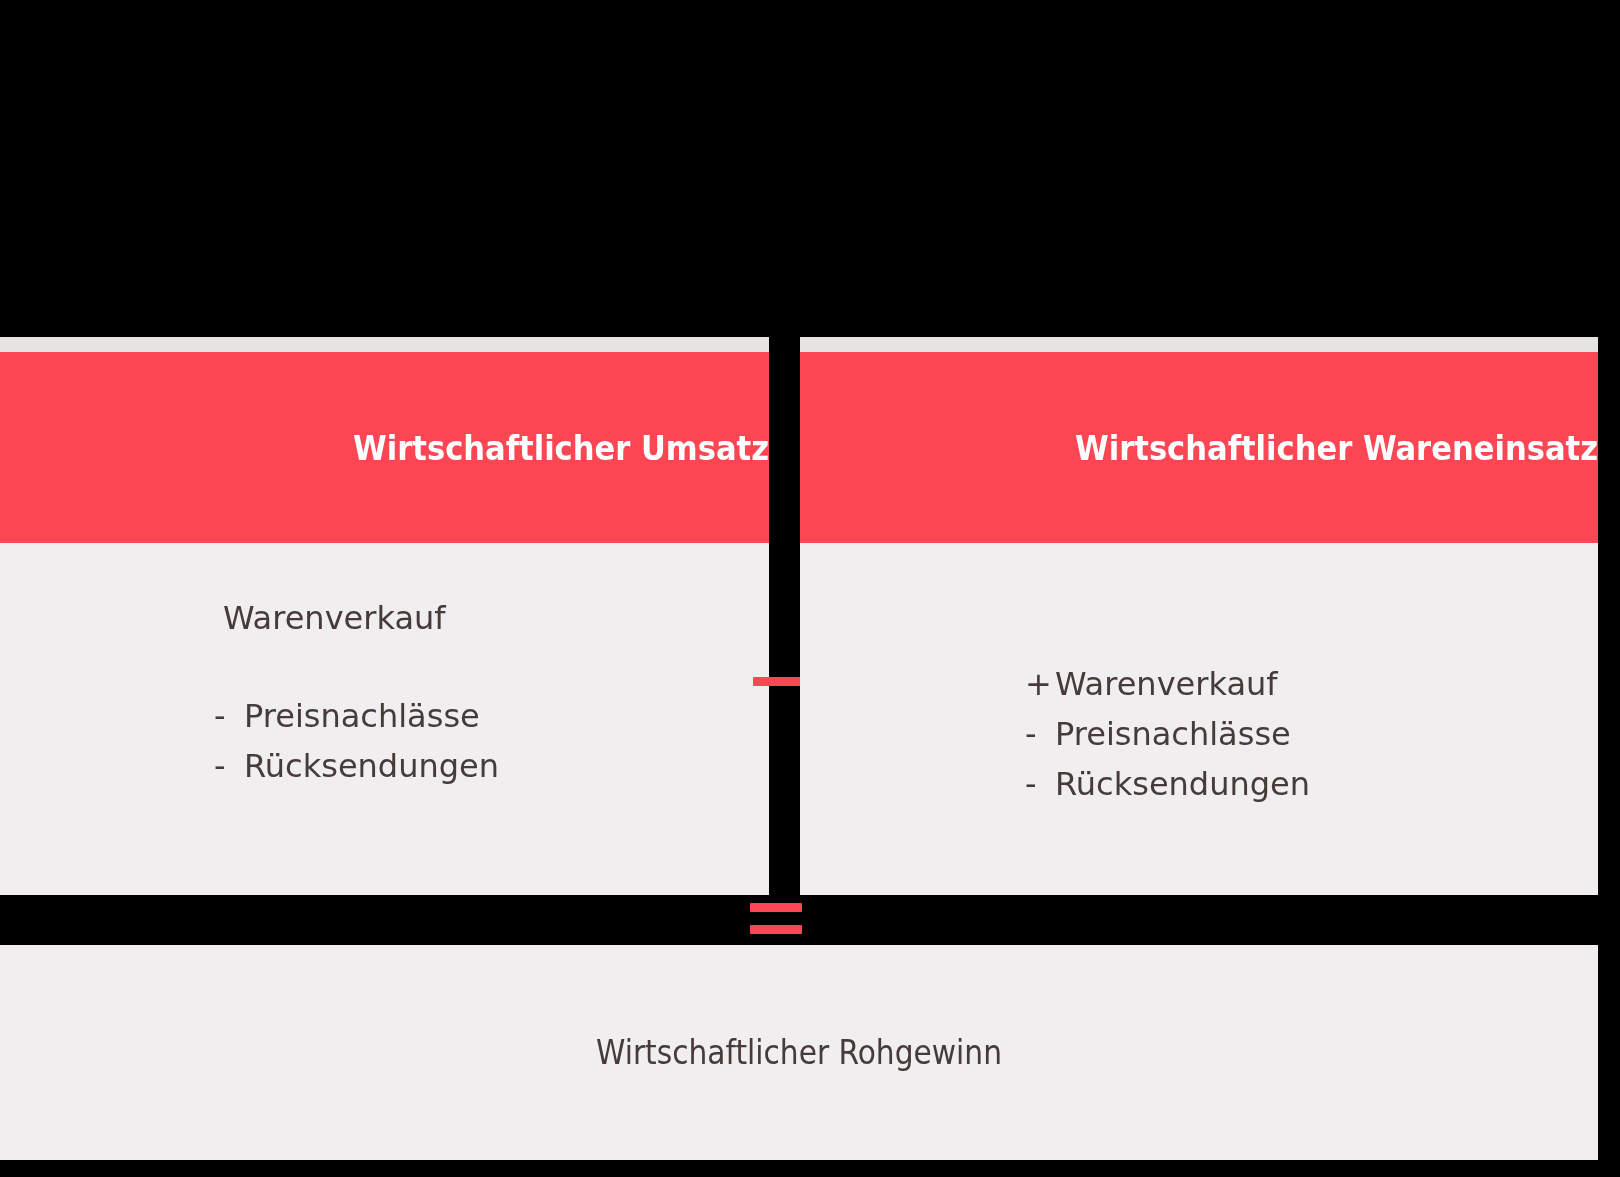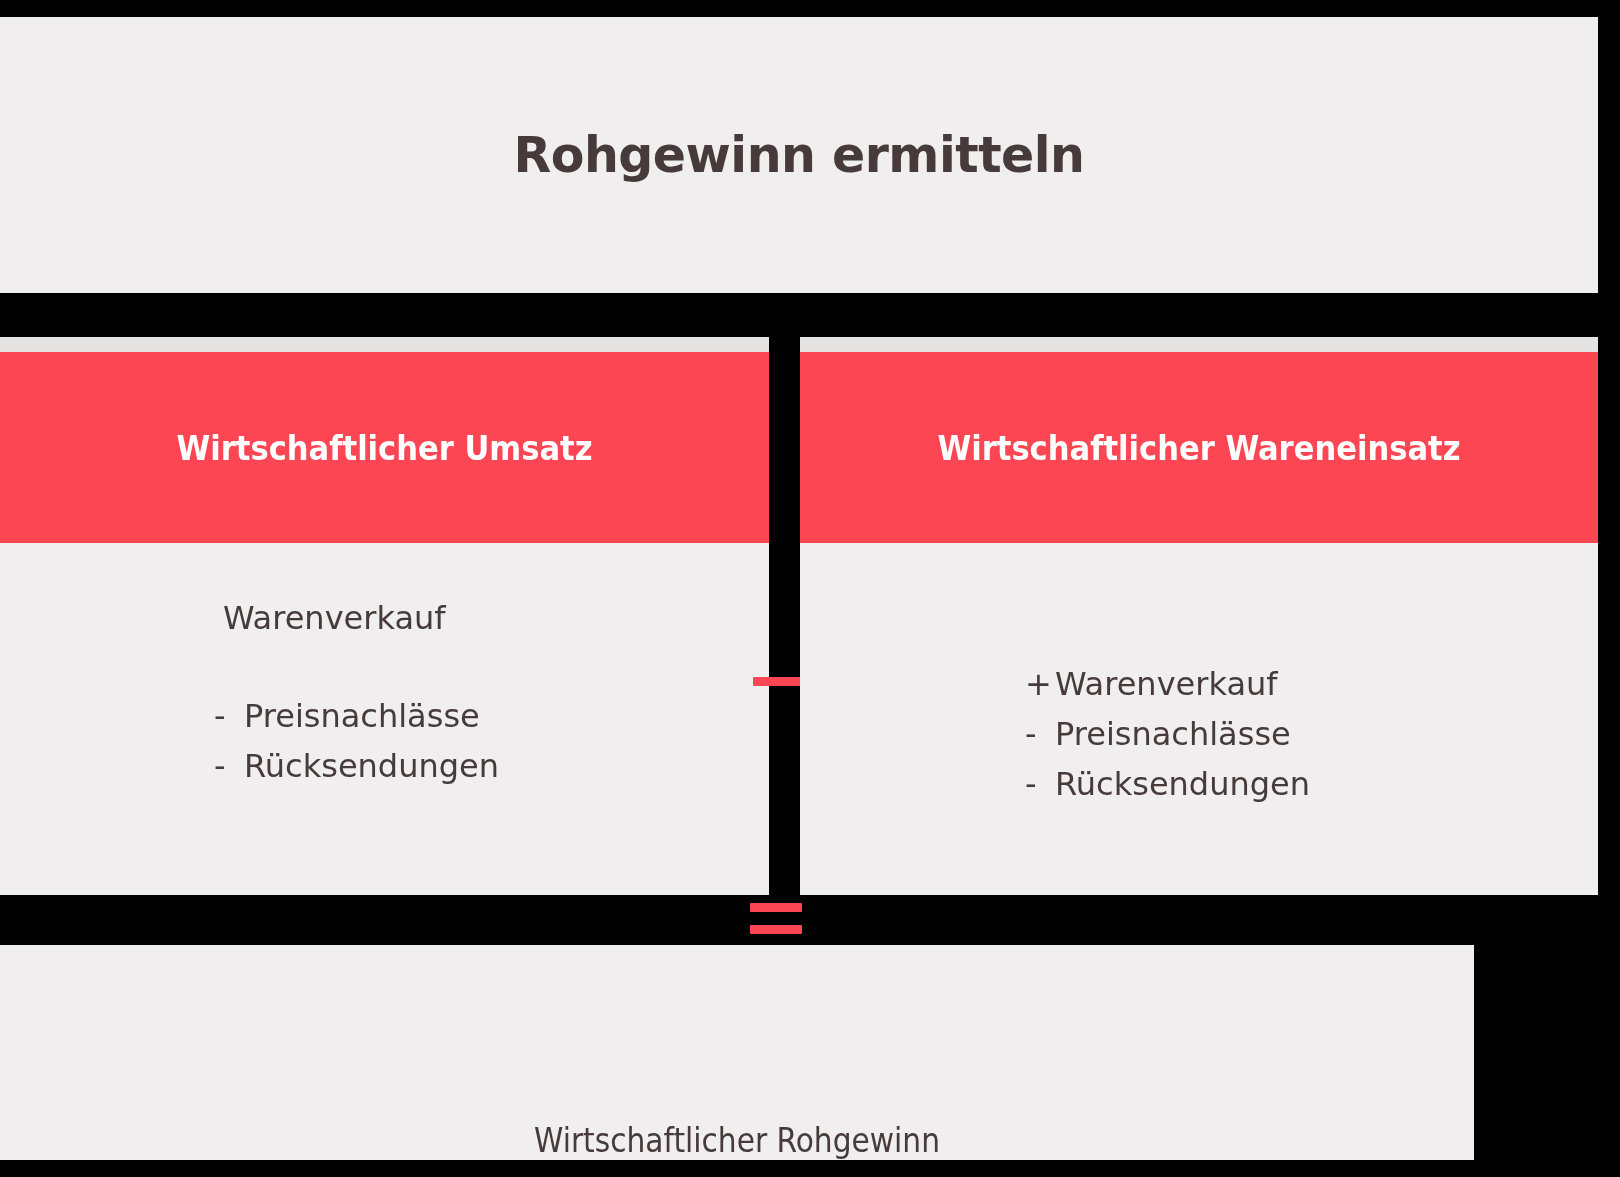--- a/index.html
+++ b/index.html
@@ -67,21 +67,21 @@
 
   .card-header {
     position: absolute;
     left: 0;
     top: 15px;
     width: 100%;
     height: 191px;
     background: #fd4654;
     display: flex;
     align-items: center;
-    justify-content: center;
+    justify-content: flex-end;
   }
   .card-header-text {
     font-family: "DejaVu Sans Condensed", "DejaVu Sans", sans-serif;
     font-weight: bold;
     font-size: 34px;
     color: #ffffff;
     letter-spacing: 0px;
     white-space: nowrap;
     text-align: center;
   }
@@ -162,44 +162,41 @@
     border-radius: 1px;
   }
   #op-equals .bar.b1 { top: 0px; }
   #op-equals .bar.b2 { top: 22px; }
 
   
   #result-panel {
     position: absolute;
     left: 0;
     top: 945px;
-    width: 1474px;
+    width: 1598px;
     height: 215px;
     background: #f0eeee;
     display: flex;
-    align-items: flex-end;
+    align-items: center;
     justify-content: center;
   }
   #result-text {
     font-family: "DejaVu Sans Condensed", "DejaVu Sans", sans-serif;
     font-size: 33px;
     font-weight: normal;
     color: #463b3a;
     white-space: nowrap;
     text-align: center;
   }
 </style>
 </head>
 <body>
 
 <div id="canvas">
 
-  <div id="title-panel">
-    <div id="title-text">Rohgewinn ermitteln</div>
-  </div>
 
   <div class="card" id="card-left">
     <div class="card-topstrip"></div>
     <div class="card-header">
       <div class="card-header-text">Wirtschaftlicher Umsatz</div>
     </div>
     <div class="card-body">
       <div class="body-inner">
         <div class="body-lead">Warenverkauf</div>
         <ul class="body-list">

